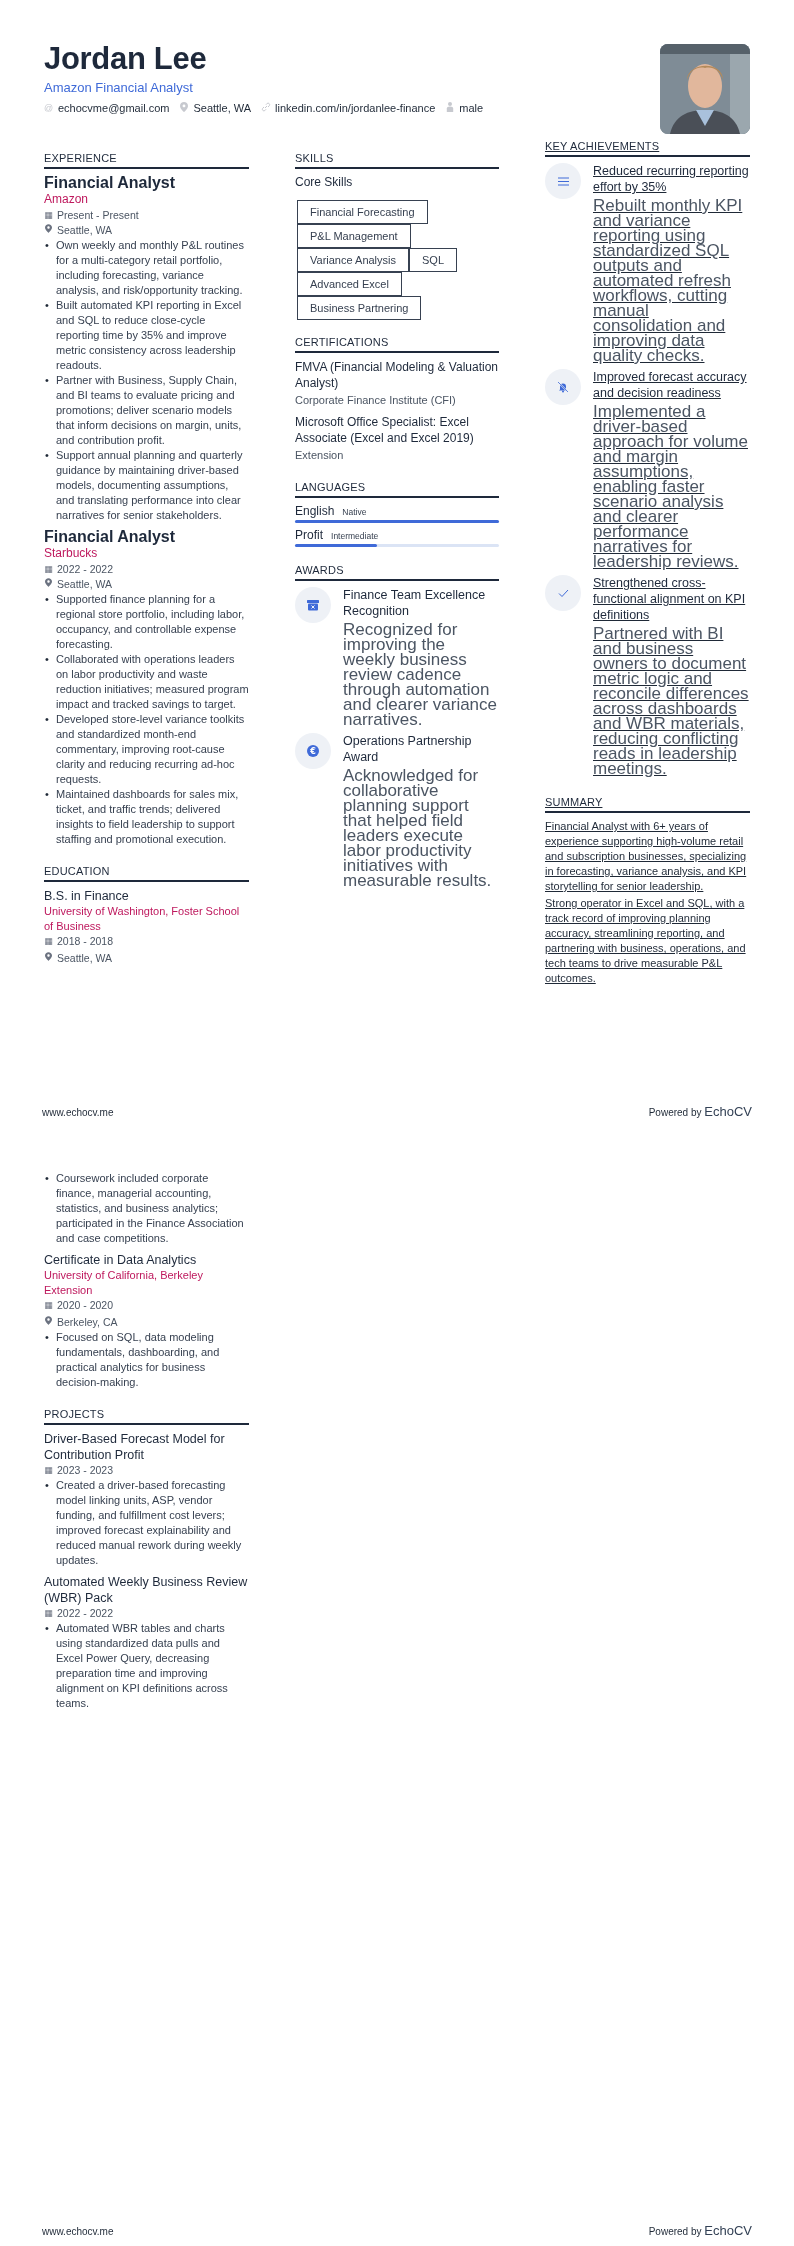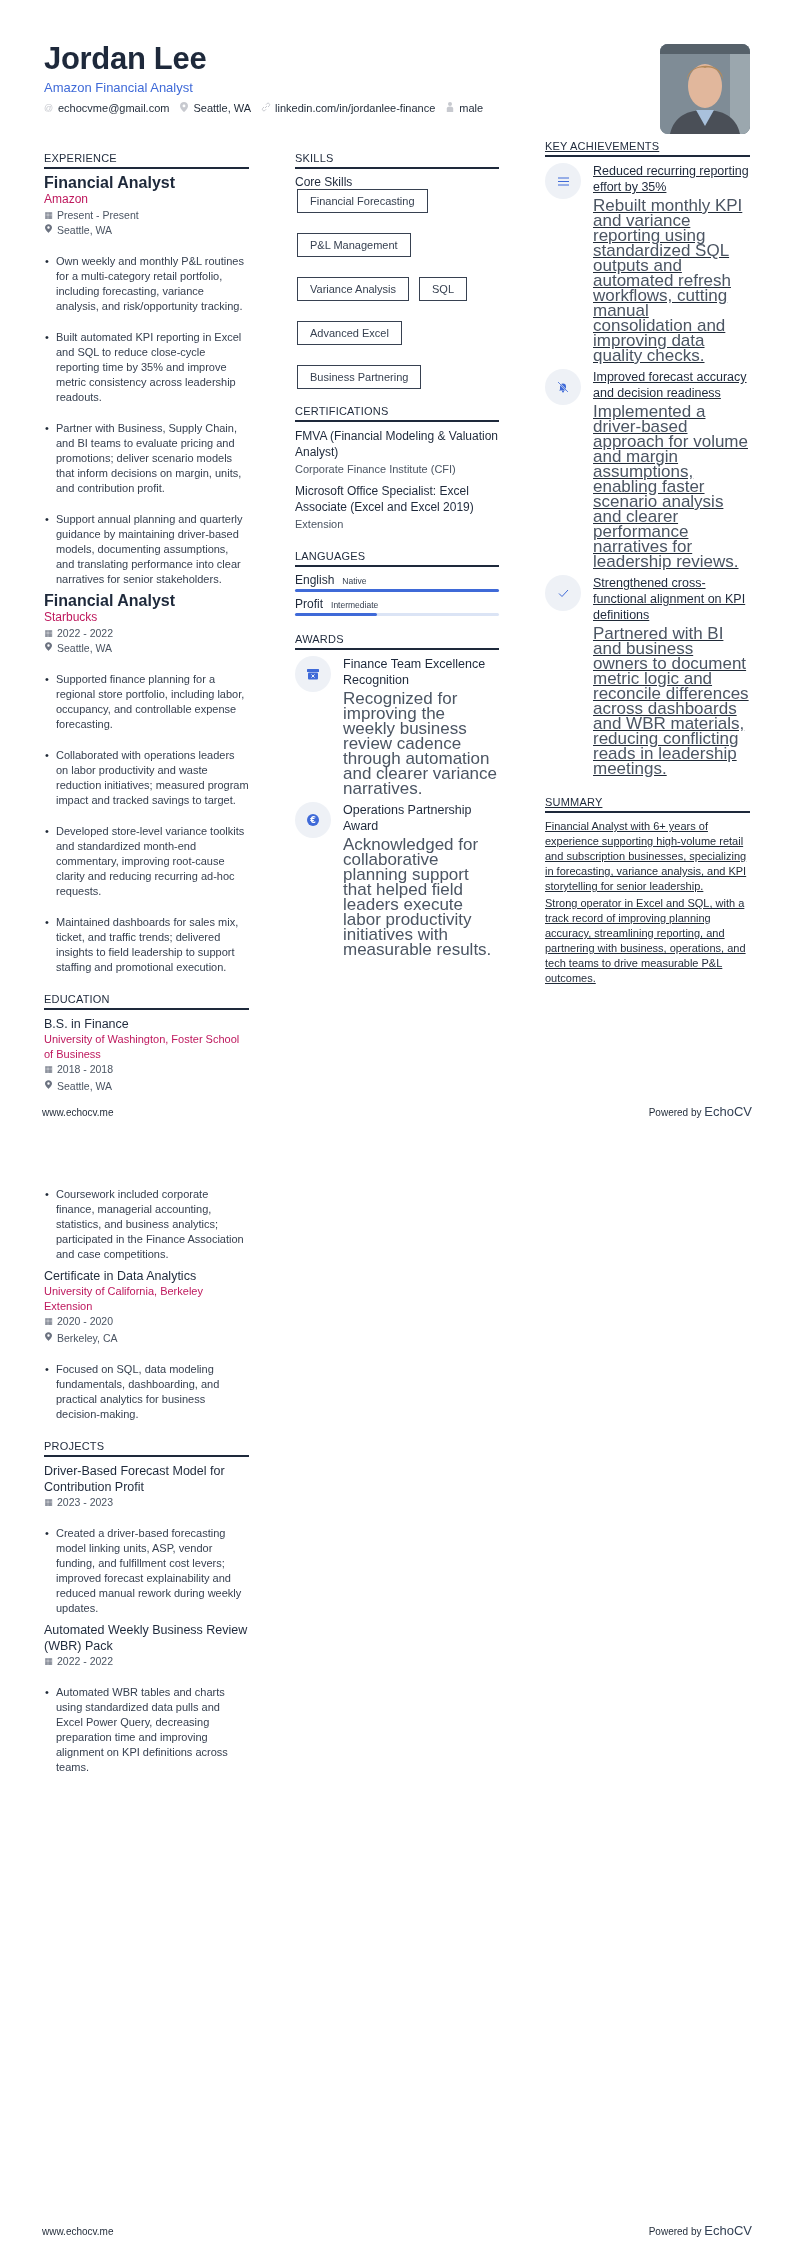--- a/index.html
+++ b/index.html
@@ -23,26 +23,26 @@
   .col-right { left: 545px; width: 205px; }
 
   .sec-title { font-size: 11px; color: #1e293b; letter-spacing: 0.2px; padding-bottom: 3px; border-bottom: 2px solid #1e293b; margin-bottom: 6px; text-transform: uppercase; }
   .entry-title { font-size: 16px; font-weight: 700; color: #1e293b; line-height: 16px; }
   .entry-title.normal { font-weight: 400; font-size: 12.5px; }
   .entry-org { font-size: 12px; color: #be185d; line-height: 17px; }
   .entry-org.sm { font-size: 11px; line-height: 15px; }
   .meta { font-size: 10.5px; color: #4b5563; line-height: 15px; display: flex; align-items: center; gap: 4px; }
   .meta .micon { color: #6b7280; font-size: 9px; width: 9px; text-align: center; }
   ul.bullets { list-style: none; margin: 0; padding: 0; }
-  ul.bullets li { font-size: 11px; color: #374151; line-height: 15px; padding-left: 12px; position: relative; margin-top: 16px; }
+  ul.bullets li { font-size: 11px; color: #374151; line-height: 15px; padding-left: 12px; position: relative; }
   ul.bullets li::before { content: "•"; position: absolute; left: 1px; top: 0; color: #1f2937; }
   .entry { margin-bottom: 6px; }
 
-  .sub-title { font-size: 12px; color: #1e293b; margin-bottom: 0; }
-  .chips { display: flex; flex-wrap: wrap; gap: 10px; padding-left: 2px; }
+  .sub-title { font-size: 12px; color: #1e293b; margin-bottom: 11px; }
+  .chips { display: flex; flex-wrap: wrap; padding-left: 2px; }
   .chip { border: 1px solid #374151; padding: 4px 12px; font-size: 11px; color: #374151; line-height: 14px; }
 
   .cert-title { font-size: 12px; color: #1e293b; line-height: 16px; }
   .cert-org { font-size: 11px; color: #4b5563; line-height: 15px; margin: 2px 0 6px; }
 
   .lang { margin-bottom: 5px; }
   .lang-row { display: flex; align-items: baseline; gap: 8px; }
   .lang-name { font-size: 12px; color: #1e293b; }
   .lang-level { font-size: 8.5px; color: #374151; }
   .bar { height: 3px; background: #dbe4f5; border-radius: 2px; margin-top: 2px; }

